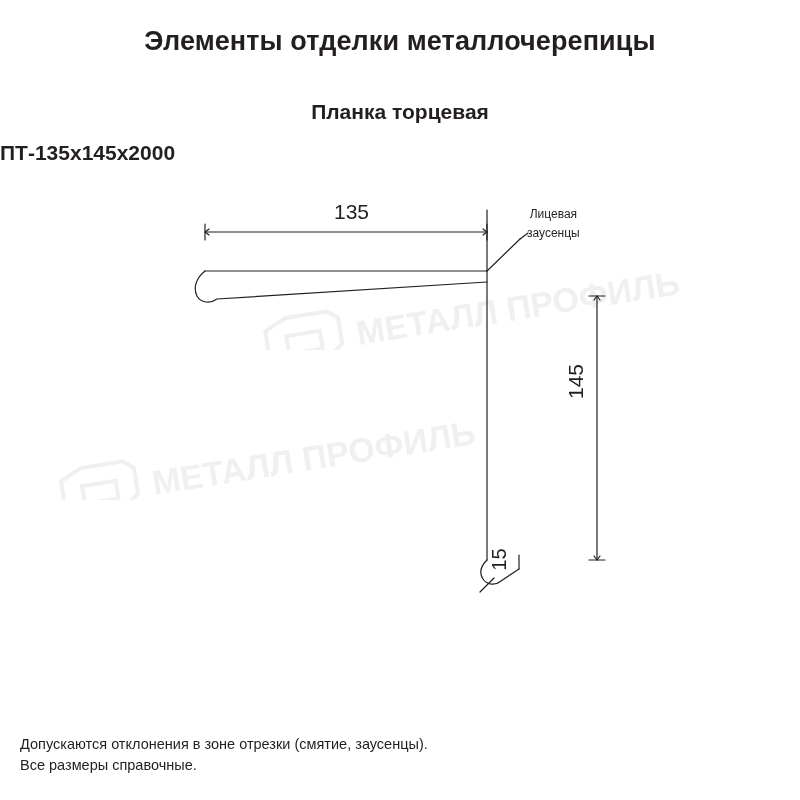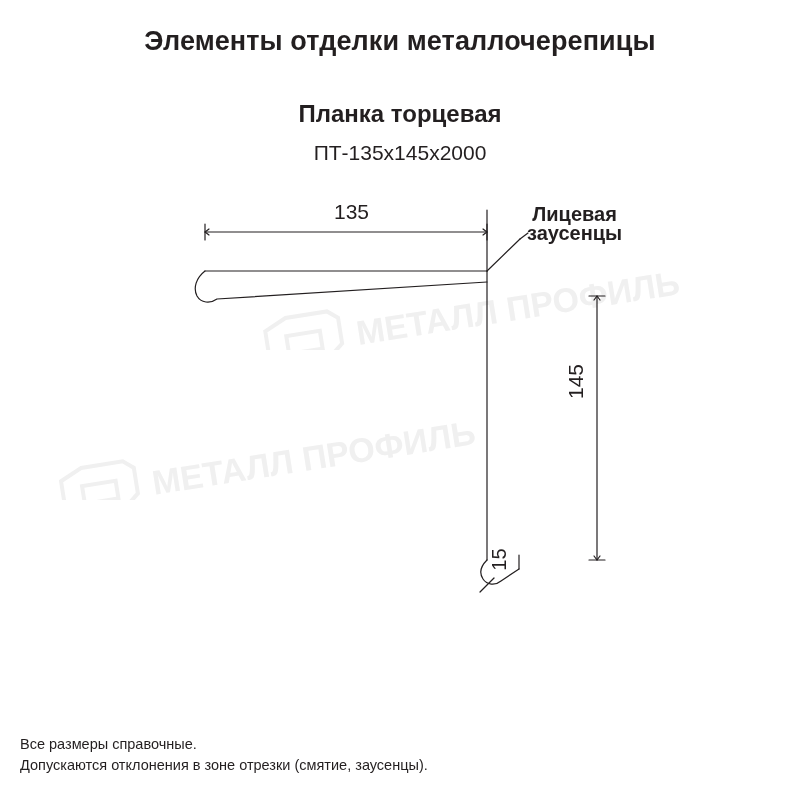--- a/index.html
+++ b/index.html
@@ -28,31 +28,31 @@
     font-size: 27px;
     font-weight: bold;
     letter-spacing: 0.1px;
   }
   .subtitle {
     position: absolute;
     top: 100px;
     left: 0;
     width: 800px;
     text-align: center;
-    font-size: 24px;
+    font-size: 21px;
     font-weight: bold;
   }
   .code {
     position: absolute;
     top: 141px;
     left: 0;
     width: 800px;
-    text-align: center;
+    text-align: left;
     font-size: 21px;
-    font-weight: normal;
+    font-weight: bold;
   }
   .drawing {
     position: absolute;
     top: 0;
     left: 0;
   }
   .watermark {
     position: absolute;
     color: #f0f0f0;
     fill: #f0f0f0;
@@ -68,25 +68,24 @@
   }
   .note-line { display: block; }
   .dim-label {
     position: absolute;
     font-size: 21px;
     color: #231f20;
     white-space: nowrap;
   }
   .face-label {
     position: absolute;
-    font-size: 20px;
+    font-size: 12px;
     line-height: 19px;
     color: #231f20;
     white-space: nowrap;
-    font-weight: bold;
   }
   .label-15 {
     position: absolute;
     font-size: 20px;
     color: #231f20;
     transform: rotate(-90deg);
     transform-origin: center center;
   }
 </style>
 </head>
@@ -157,17 +156,17 @@
   <div class="label-15" style="left:481px; top:548px; width:36px; text-align:center;">
     <span>15</span>
   </div>
 
   <div class="face-label" style="left:527px; top:205px; text-align:center;">
     <span class="note-line">Лицевая</span>
     <span class="note-line">заусенцы</span>
   </div>
 
   <div class="notes">
+    <span class="note-line">Допускаются отклонения в зоне отрезки (смятие, заусенцы).</span>
     <span class="note-line">Все размеры справочные.</span>
-    <span class="note-line">Допускаются отклонения в зоне отрезки (смятие, заусенцы).</span>
   </div>
 
 </div>
 
 </body></html>

